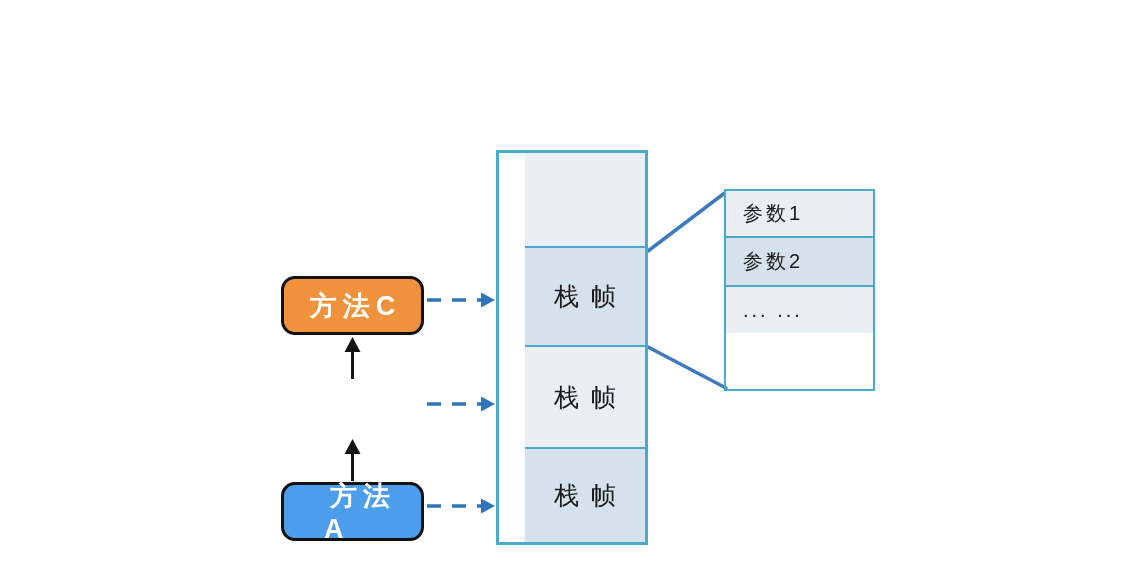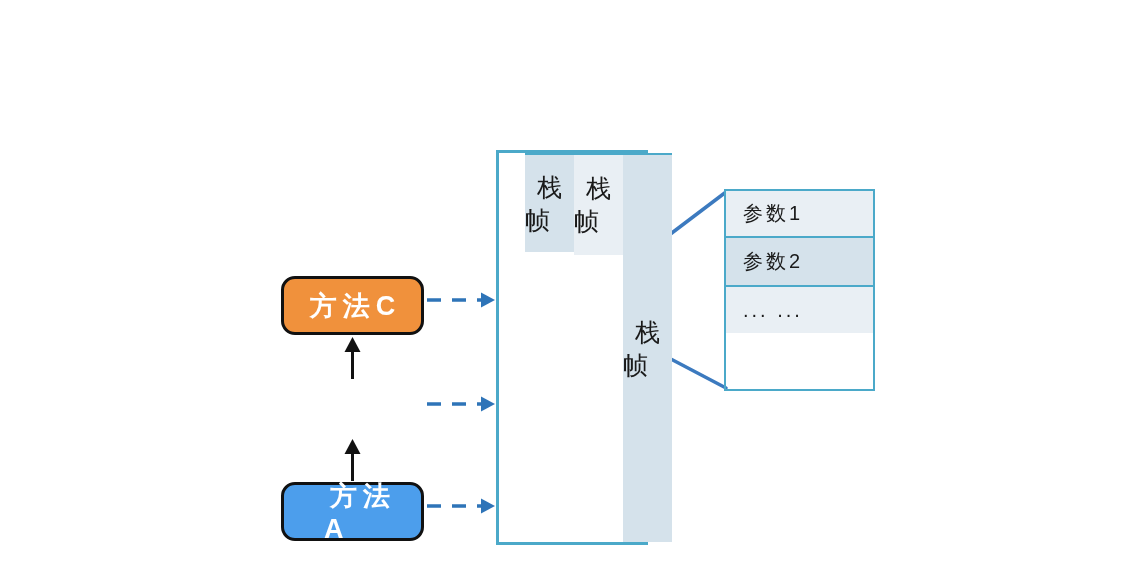--- a/index.html
+++ b/index.html
@@ -36,21 +36,21 @@
   .method-b { top: 380px; background: var(--method-b-fill, #F5CD4A); }
   .method-a { top: 482px; background: var(--method-a-fill, #4C9EEC); padding-left: 40px; }
 
   
   .stack {
     position: absolute;
     left: 496px; top: 150px;
     width: 152px; height: 395px;
     border: 3px solid var(--stack-border, #4BA9C9);
     box-sizing: border-box;
-    display: flex; flex-direction: row; padding-left: 26px;
+    display: flex; flex-direction: column; padding-left: 26px;
   }
   .stack .cell {
     display: flex; align-items: center; justify-content: center;
     color: var(--label-text, #1a1a1a);
     font-size: 25px;
     letter-spacing: 12px;
     text-indent: 12px;
   }
   .stack .cell + .cell { border-top: 2px solid var(--stack-border, #4BA9C9); }
   .cell-1 { height: 93px; }

